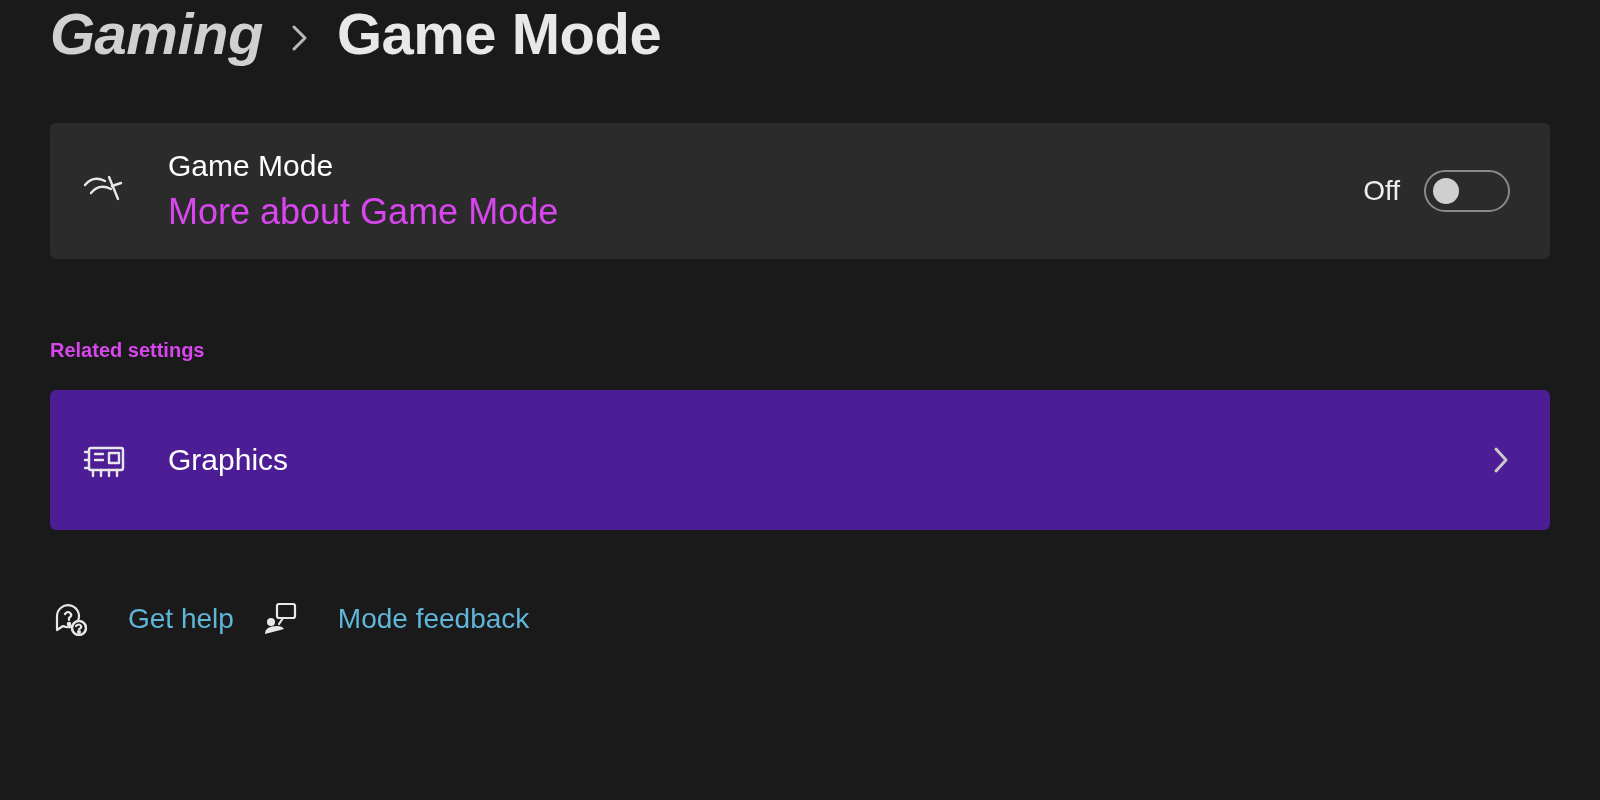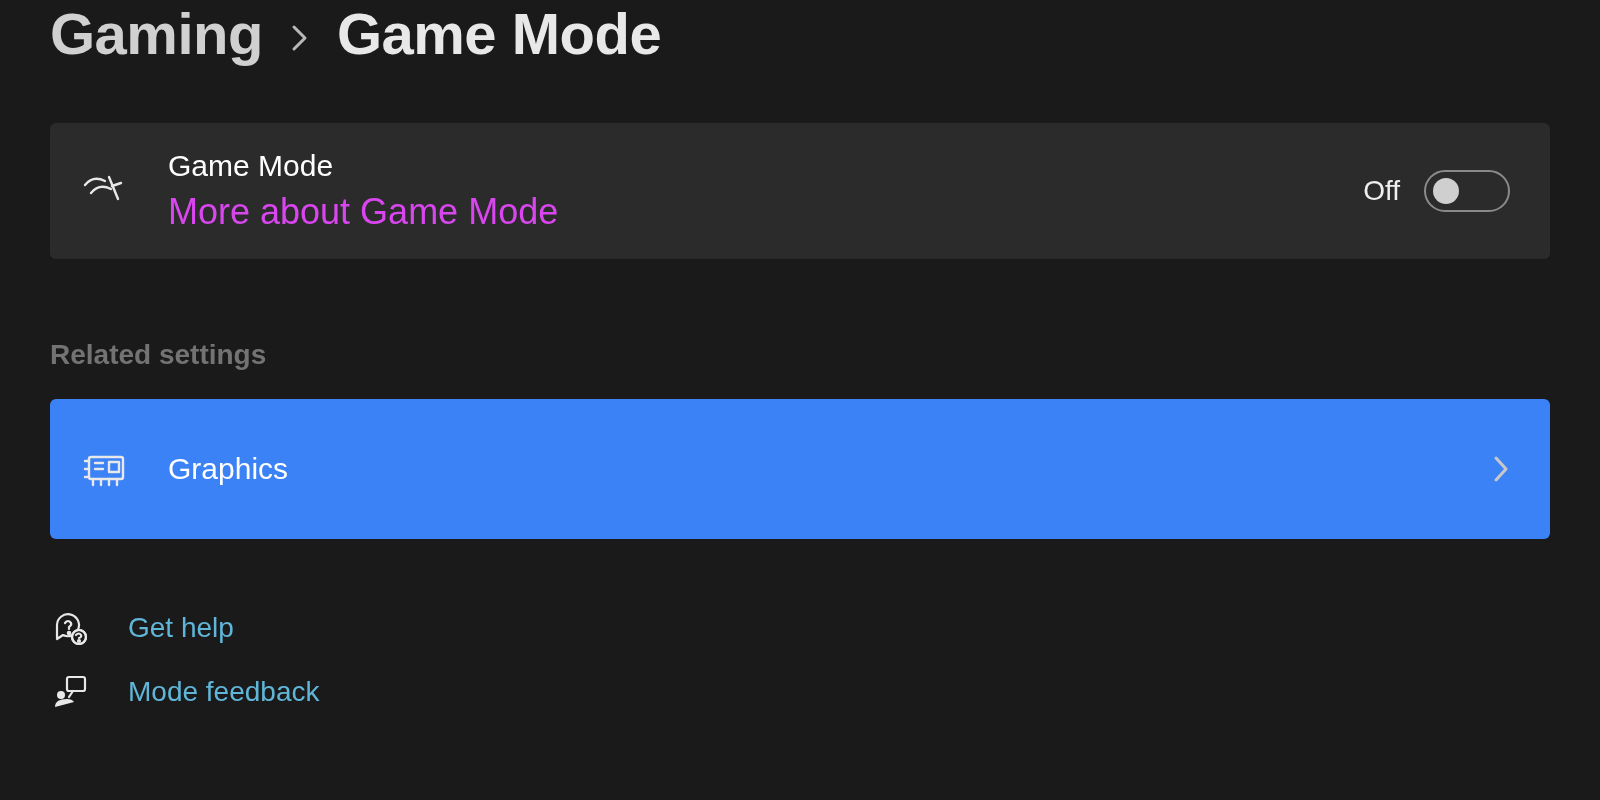--- a/index.html
+++ b/index.html
@@ -23,20 +23,21 @@
   }
   .breadcrumb .crumb {
     font-size: 58px;
     font-weight: 600;
     color: #e8e8e8;
     letter-spacing: -0.5px;
   }
   .breadcrumb .crumb.parent {
     color: #d0d0d0;
     cursor: pointer;
+    font-style: italic;
   }
   .breadcrumb .sep {
     font-size: 34px;
     color: #b8b8b8;
     margin-top: 8px;
   }
   .card {
     background: #2b2b2b;
     border-radius: 6px;
     padding: 26px 40px 26px 30px;
@@ -95,28 +96,28 @@
     width: 26px;
     height: 26px;
     border-radius: 50%;
     background: #cfcfcf;
     position: absolute;
     top: 50%;
     left: 7px;
     transform: translateY(-50%);
   }
   .section-label {
-    font-size: 28px;
+    font-size: 20px;
     font-weight: 600;
-    color: #737373;
+    color: #d946ef;
     margin-top: 80px;
     margin-bottom: 28px;
   }
   .nav-card {
-    background: #3b82f6;
+    background: #4c1d95;
     border-radius: 6px;
     padding: 48px 40px 48px 30px;
     display: flex;
     align-items: center;
     gap: 38px;
     cursor: pointer;
   }
   .nav-card .icon-slot {
     width: 50px;
     display: flex;
@@ -127,21 +128,20 @@
     flex: 1;
     font-size: 30px;
     color: #ffffff;
   }
   .nav-card .chev {
     color: #c8c8c8;
   }
   .footer-links {
     margin-top: 70px;
     display: flex;
-    flex-direction: column;
     gap: 26px;
   }
   .footer-link {
     display: flex;
     align-items: center;
     gap: 38px;
     cursor: pointer;
   }
   .footer-link .icon-slot {
     width: 40px;

